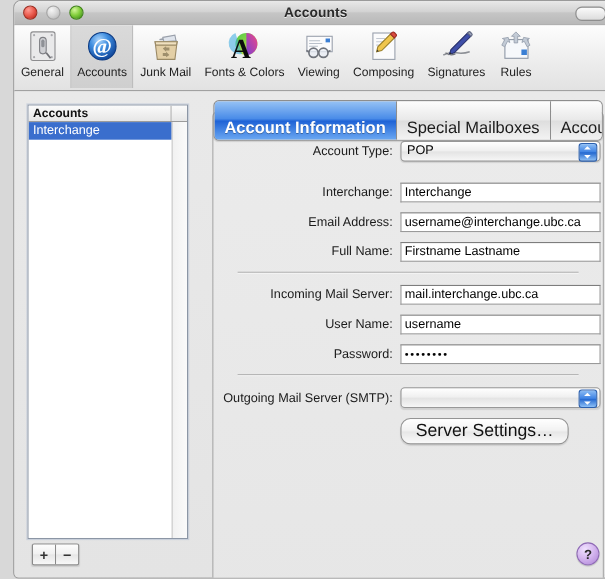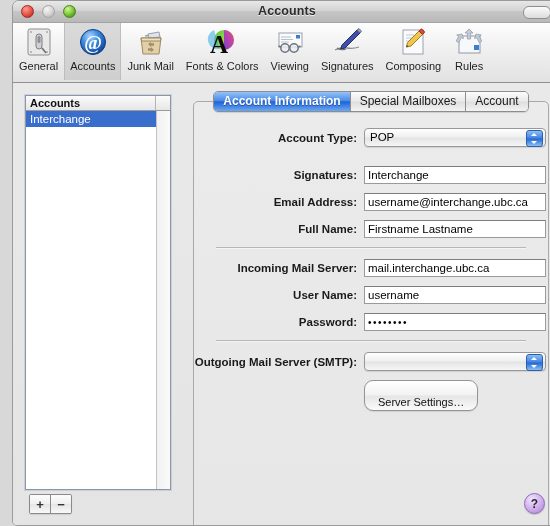--- a/index.html
+++ b/index.html
@@ -119,37 +119,36 @@
   .tabstrip{
     position:absolute;left:0;top:-11px;width:100%;
     display:flex;justify-content:center;pointer-events:none;
   }
   .tabs{
     display:flex;pointer-events:auto;
     border:1px solid #8d8d8d;border-radius:5px;overflow:hidden;
     box-shadow:0 1px 1px rgba(0,0,0,.12);
   }
   .tab{
-    padding:2px 9px 3px 9px;font-size:12px;line-height:14px;
+    padding:18px 9px 3px 9px;font-size:15px;line-height:14px;
     background:linear-gradient(180deg,#fdfdfd 0%,#e9e9e9 48%,#dedede 52%,#f3f3f3 100%);
     border-right:1px solid #8d8d8d;color:#1a1a1a;white-space:nowrap;cursor:default;
   }
   .tab:last-child{border-right:none;}
   .tab.active{
     background:linear-gradient(180deg,#96c2f5 0%,#4a8ce8 45%,#1f63d6 52%,#6ba8f2 100%);
     color:#fff;font-weight:bold;text-shadow:0 1px 0 rgba(0,0,0,.30);
   }
 
   
   .form{position:absolute;left:0;top:26px;right:0;bottom:0;}
   .row{display:flex;align-items:center;margin-bottom:9px;}
   .lbl{
     width:170px;text-align:right;padding-right:7px;font-size:11.5px;color:#1a1a1a;
     box-sizing:border-box;
-    font-weight:bold;
   }
   .field{
     width:182px;height:18px;box-sizing:border-box;
     background:#fff;border:1px solid #9a9a9a;
     border-top-color:#7d7d7d;
     font-size:11.5px;color:#000;
     padding:0 3px;line-height:16px;
     font-family:"Liberation Sans", sans-serif;
     outline:none;
   }
@@ -174,21 +173,21 @@
   .popup .arrows:after{bottom:2px;border-top:3.5px solid #fff;}
 
   .sep{
     height:1px;background:#b6b6b6;
     margin:4px 22px 11px 22px;
     box-shadow:0 1px 0 #f4f4f4;
   }
   .btn-row{display:flex;margin-top:4px;}
   .btn-spacer{width:170px;}
   .push-btn{
-    padding:15px 13px 2px 13px;font-size:11px;
+    padding:2px 13px 2px 13px;font-size:16px;
     border:1px solid #949494;border-radius:9px;
     background:linear-gradient(180deg,#ffffff 0%,#f2f2f2 47%,#e6e6e6 53%,#fafafa 100%);
     box-shadow:0 1px 1px rgba(0,0,0,.10);cursor:default;color:#111;
   }
 
   
   .plusminus{
     position:absolute;left:16px;bottom:11px;display:flex;
     border:1px solid #8a8a8a;border-radius:2px;overflow:hidden;
     box-shadow:0 1px 1px rgba(0,0,0,.10);
@@ -314,50 +313,50 @@
             <line x1="24.2" y1="21" x2="26.5" y2="20"></line>
           </g>
         </svg>
       </div>
       <div class="tb-label">Viewing</div>
     </div>
 
     <div class="tb-item">
       <div class="tb-icon">
         <svg width="32" height="32" viewBox="0 0 32 32">
-          <path d="M4 24 q6 -3 12 -2 t12 -1" fill="none" stroke="#8c8f95" stroke-width="1.3"></path>
-          <path d="M26 4 l3 3 L14 22 l-4.5 1.5 L11 19 Z" fill="#3f4fa8" stroke="#27306b"></path>
-          <path d="M26 4 l3 3 l0.9 -0.9 a1.1 1.1 0 0 0 0 -1.6 l-1.4 -1.4 a1.1 1.1 0 0 0 -1.6 0 Z" fill="#9aa2bb" stroke="#5f6781"></path>
-          <path d="M9.6 23.4 L11.6 22.8 L10.2 21.4 Z" fill="#2b2b2b"></path>
-          <path d="M6 22 q4 3 9 1" fill="none" stroke="#6e7178" stroke-width="1.1"></path>
-        </svg>
-      </div>
-      <div class="tb-label">Signatures</div>
-    </div>
-
-    <div class="tb-item">
-      <div class="tb-icon">
-        <svg width="32" height="32" viewBox="0 0 32 32">
           <rect x="6" y="4" width="20" height="24" fill="#fbfbfc" stroke="#9aa1ad"></rect>
           <g stroke="#c2c8d1" stroke-width="1">
             <line x1="9" y1="9" x2="17" y2="9"></line>
               <line x1="9" y1="12" x2="19" y2="12"></line>
             <line x1="9" y1="15" x2="15" y2="15"></line>
           </g>
           <path d="M22 5 l3.5 3.5 L14 20 l-4.6 1.1 L10.5 16.5 Z" fill="#f0c64e" stroke="#9a7f27"></path>
           <path d="M22 5 l3.5 3.5 l1.6 -1.6 a1.2 1.2 0 0 0 0 -1.7 l-1.8 -1.8 a1.2 1.2 0 0 0 -1.7 0 Z" fill="#d94a3e" stroke="#9c2f25"></path>
           <path d="M9.4 21.1 L11.4 20.6 L9.9 19.1 Z" fill="#3a3a3a"></path>
         </svg>
       </div>
       <div class="tb-label">Composing</div>
     </div>
 
     <div class="tb-item">
       <div class="tb-icon">
         <svg width="32" height="32" viewBox="0 0 32 32">
+          <path d="M4 24 q6 -3 12 -2 t12 -1" fill="none" stroke="#8c8f95" stroke-width="1.3"></path>
+          <path d="M26 4 l3 3 L14 22 l-4.5 1.5 L11 19 Z" fill="#3f4fa8" stroke="#27306b"></path>
+          <path d="M26 4 l3 3 l0.9 -0.9 a1.1 1.1 0 0 0 0 -1.6 l-1.4 -1.4 a1.1 1.1 0 0 0 -1.6 0 Z" fill="#9aa2bb" stroke="#5f6781"></path>
+          <path d="M9.6 23.4 L11.6 22.8 L10.2 21.4 Z" fill="#2b2b2b"></path>
+          <path d="M6 22 q4 3 9 1" fill="none" stroke="#6e7178" stroke-width="1.1"></path>
+        </svg>
+      </div>
+      <div class="tb-label">Signatures</div>
+    </div>
+
+    <div class="tb-item">
+      <div class="tb-icon">
+        <svg width="32" height="32" viewBox="0 0 32 32">
           <rect x="6" y="10" width="21" height="17" fill="#f6f8fb" stroke="#8f98a6"></rect>
           <rect x="21" y="19" width="5" height="5" fill="#3b7fd4"></rect>
           <g fill="#c3cbd6" stroke="#97a0ae" stroke-width=".8">
             <path d="M16 3 l4 4 h-2.4 v6 h-3.2 v-6 h-2.4 z"></path>
             <path d="M9 8 l1.5 4.6 l-2.1 -1.1 l-2.6 5 l-2.6 -1.4 l2.6 -5 l-2.1 -1.1 z"></path>
             <path d="M23 8 l-1.5 4.6 l2.1 -1.1 l2.6 5 l2.6 -1.4 l-2.6 -5 l2.1 -1.1 z"></path>
           </g>
         </svg>
       </div>
       <div class="tb-label">Rules</div>
@@ -394,21 +393,21 @@
           <div class="lbl">Account Type:</div>
           <div class="popup">
             <span>POP</span>
             <span class="arrows"></span>
           </div>
         </div>
 
         <div style="height:10px"></div>
 
         <div class="row">
-          <div class="lbl">Signatures:</div>
+          <div class="lbl">Interchange:</div>
           <input class="field" type="text" value="Interchange" style="">
         </div>
 
         <div class="row">
           <div class="lbl">Email Address:</div>
           <input class="field" type="text" value="username@interchange.ubc.ca" style="">
         </div>
 
         <div class="row">
           <div class="lbl">Full Name:</div>

